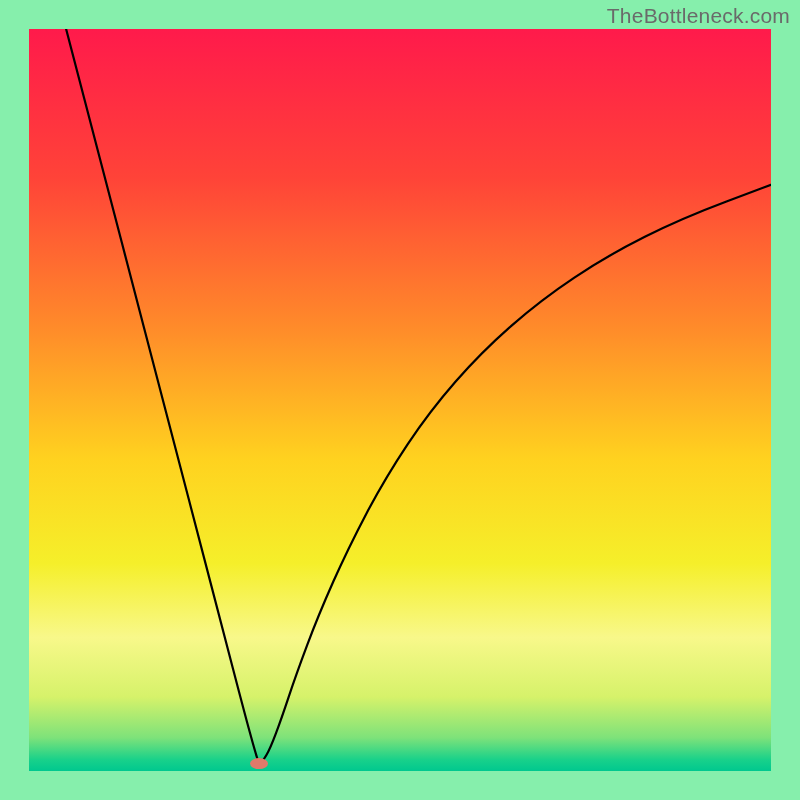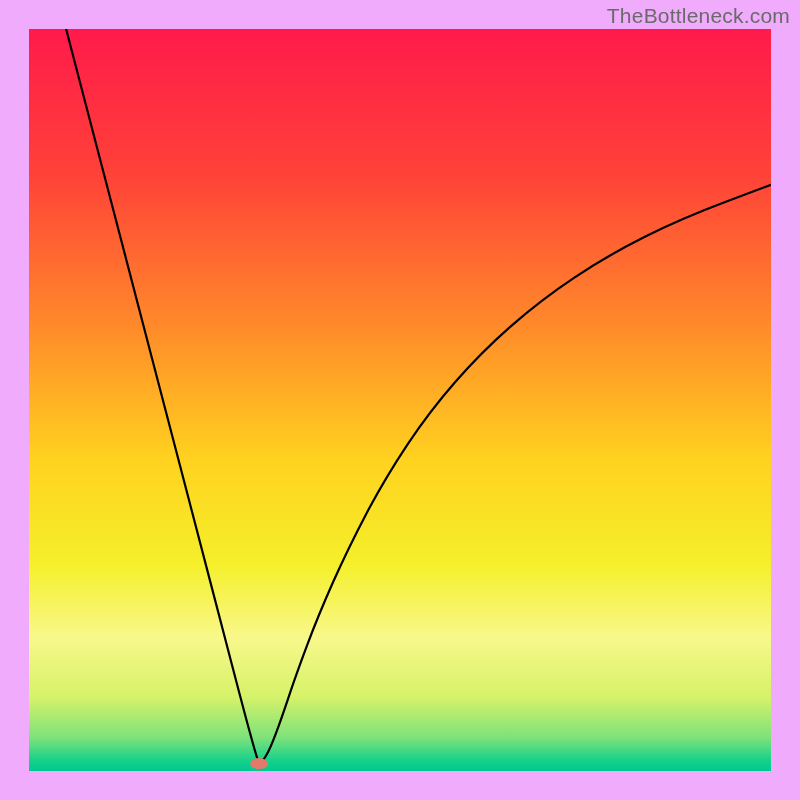--- a/index.html
+++ b/index.html
@@ -8,21 +8,21 @@
     width: 800px;
     height: 800px;
     overflow: hidden;
     background: #000;
     font-family: Arial, Helvetica, sans-serif;
   }
   .frame {
     position: relative;
     width: 800px;
     height: 800px;
-    background: #f0abfc;
+    background: #86efac;
   }
   .plot {
     position: absolute;
     left: 29px;
     top: 29px;
     width: 742px;
     height: 742px;
     overflow: hidden;
   }
   .watermark {

